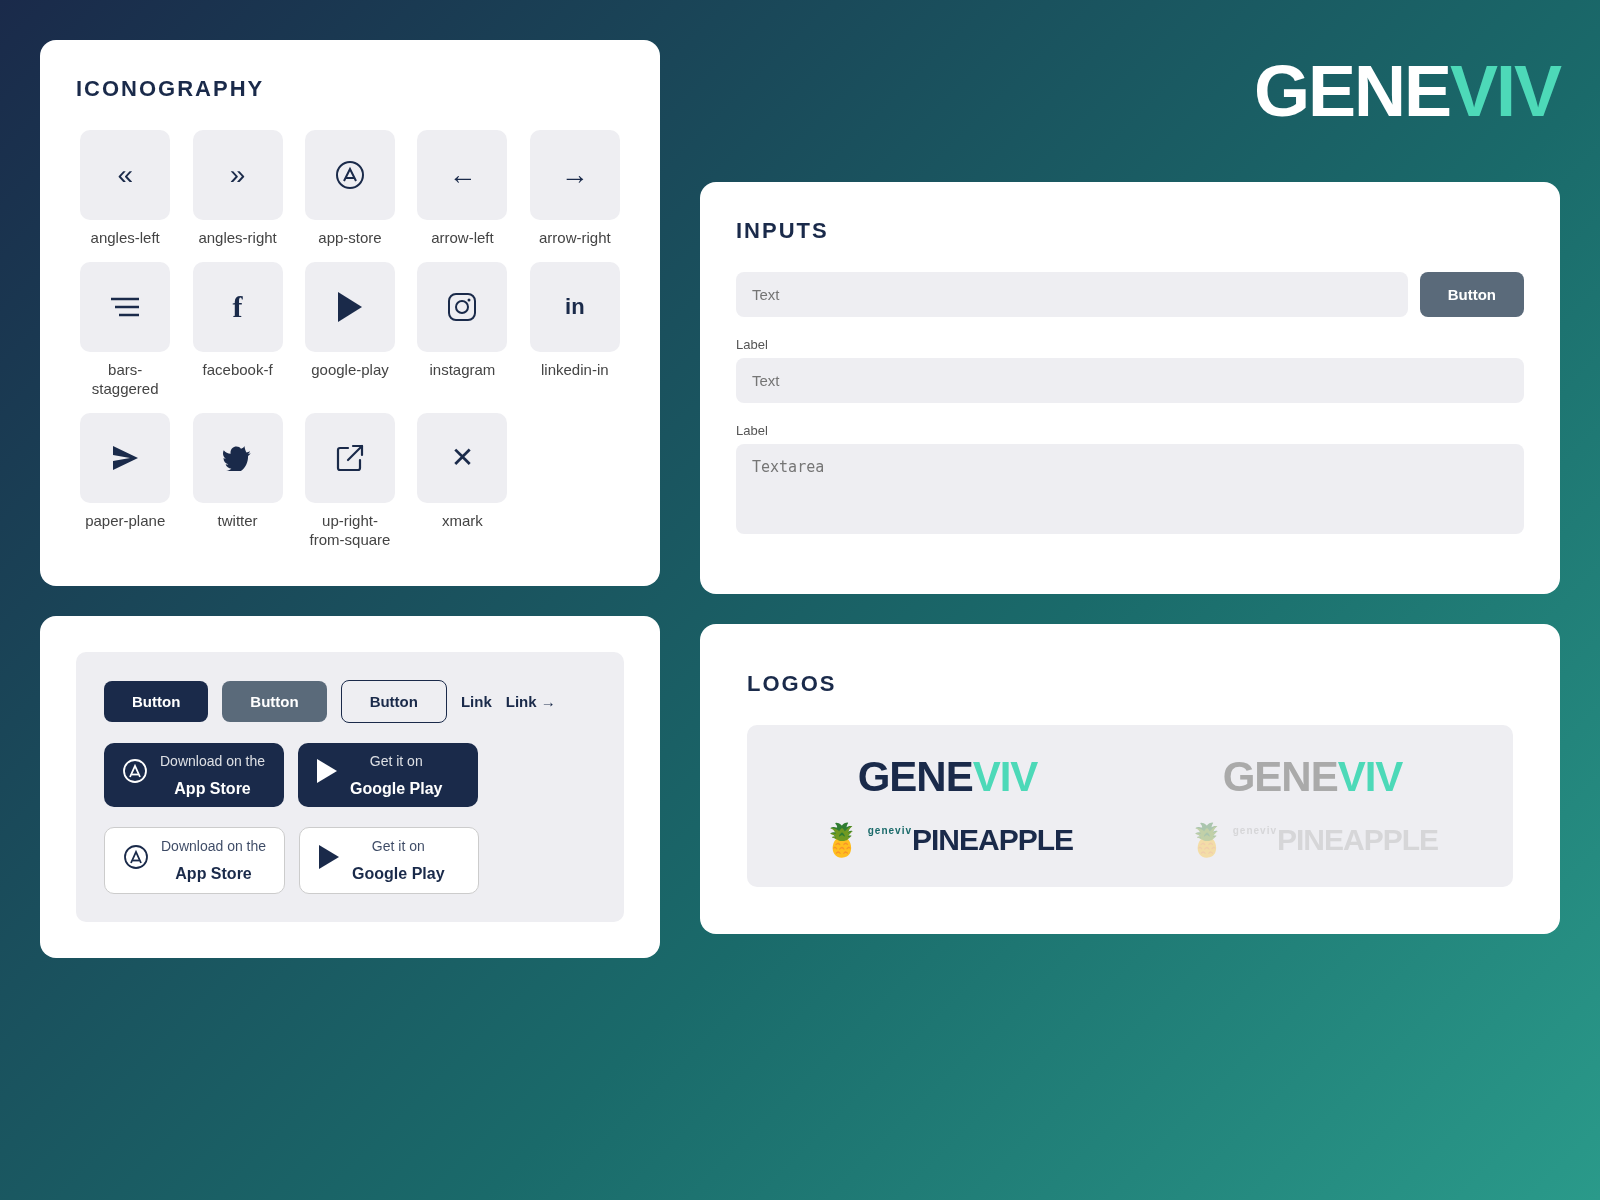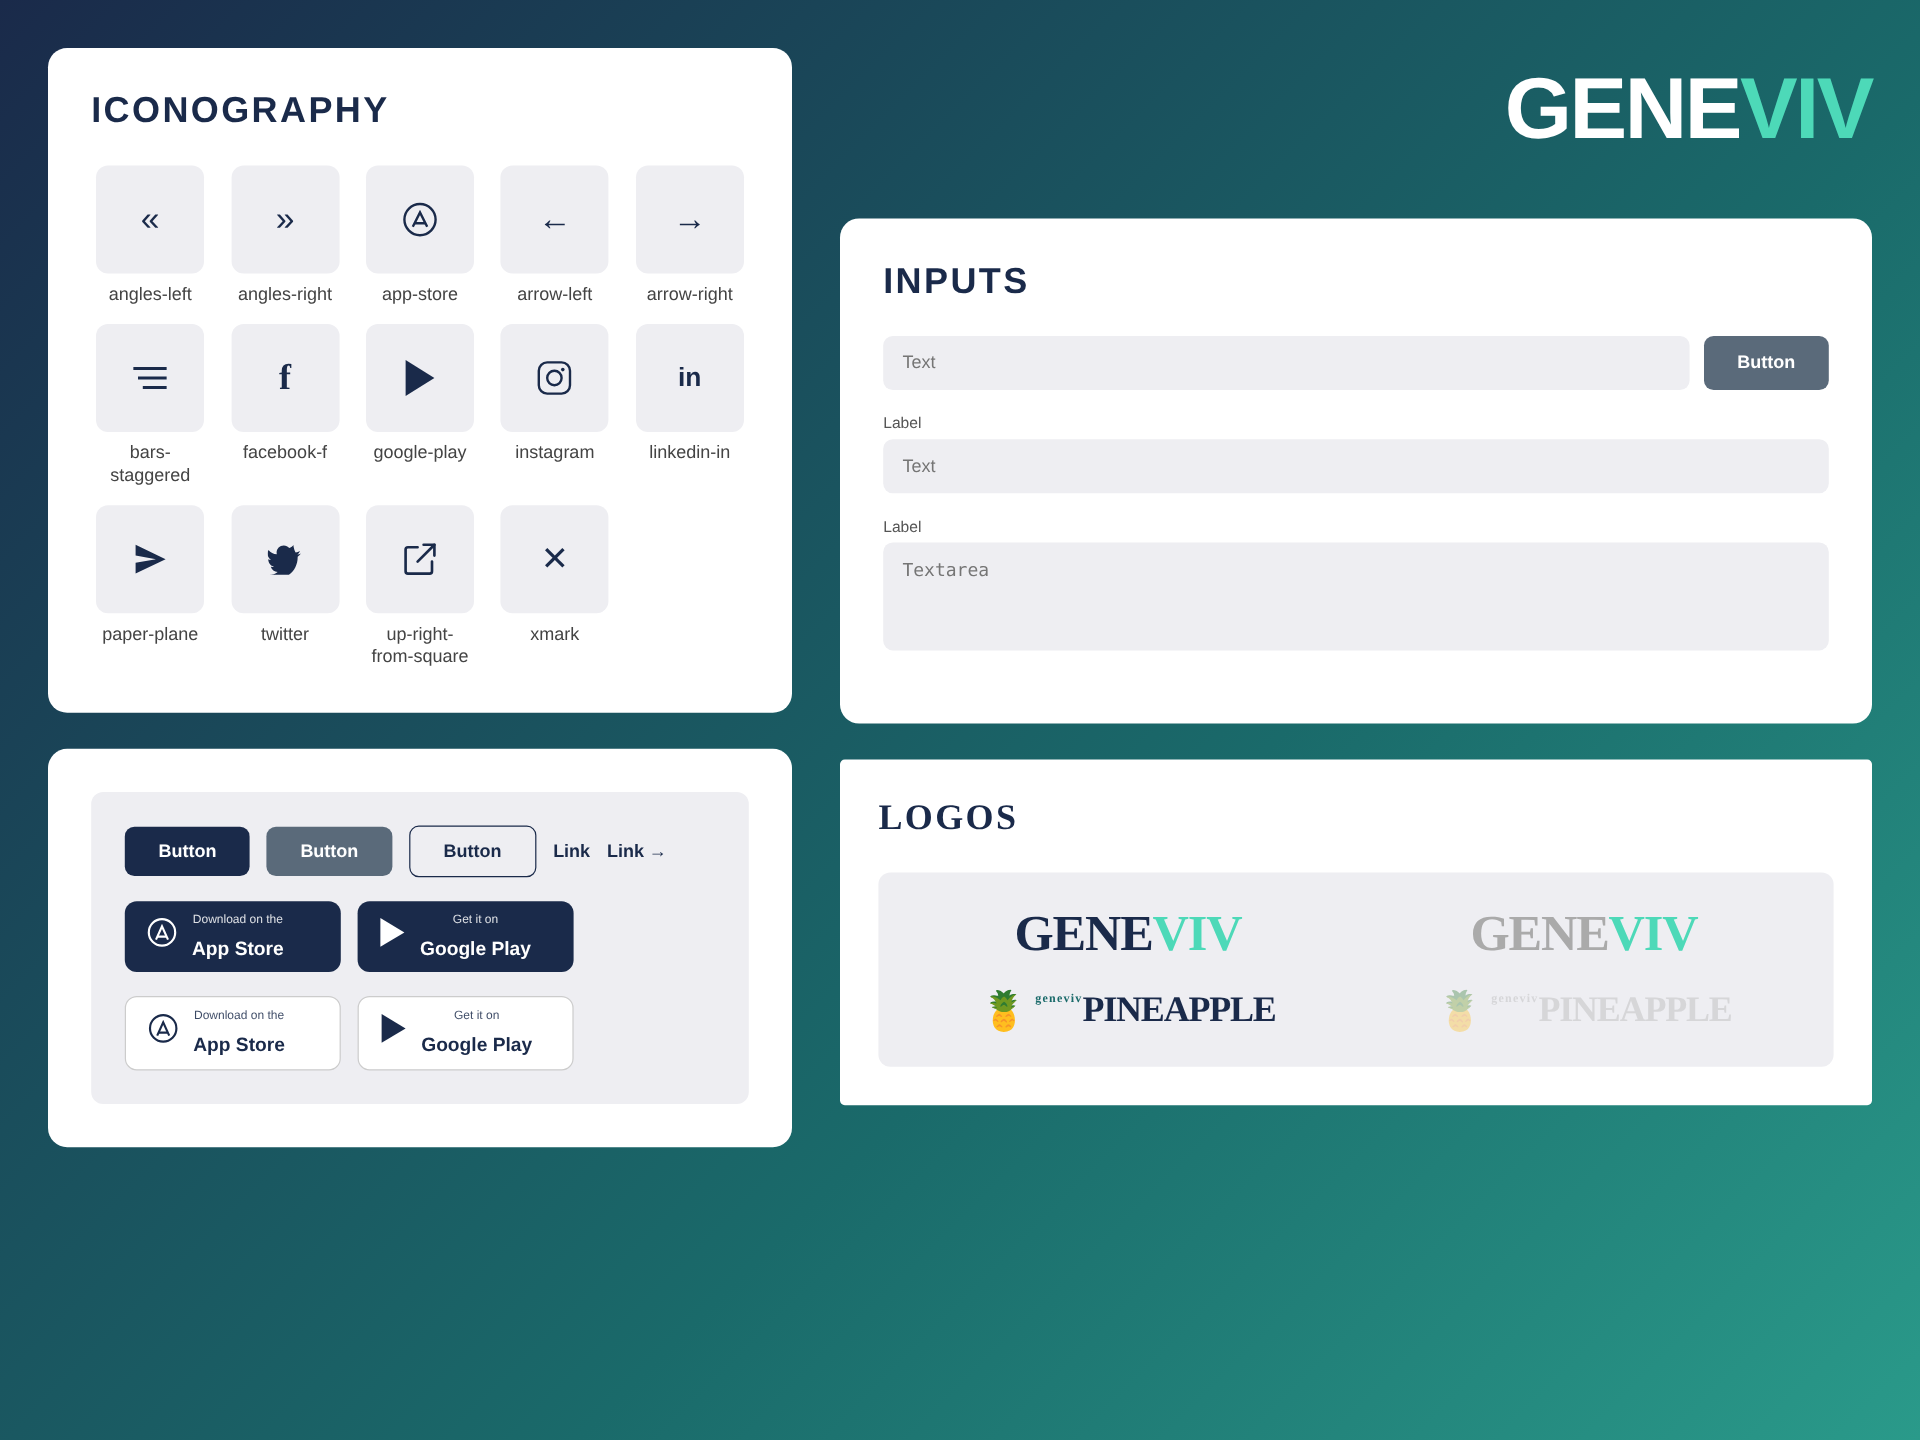--- a/index.html
+++ b/index.html
@@ -24,21 +24,21 @@
       flex-direction: column;
       gap: 30px;
       flex: 1;
     }
     .card {
       background: #ffffff;
       border-radius: 16px;
       padding: 36px;
     }
     .section-title {
-      font-size: 30px;
+      font-size: 22px;
       font-weight: 900;
       color: #1a2a4a;
       letter-spacing: 2px;
       margin-bottom: 28px;
       text-transform: uppercase;
     }
 
     
     .icon-grid {
       display: grid;
@@ -153,21 +153,21 @@
       border: 1.5px solid #ccc;
       border-radius: 10px;
       padding: 10px 18px;
       display: flex;
       align-items: center;
       gap: 12px;
       cursor: pointer;
       min-width: 180px;
     }
     .store-btn-text-top {
-      font-size: 10px;
+      font-size: 14px;
       font-weight: 400;
       opacity: 0.85;
     }
     .store-btn-text-bottom {
       font-size: 16px;
       font-weight: 700;
       line-height: 1.1;
       margin-top: 11px;
     }
     .store-icon {
@@ -253,23 +253,22 @@
       font-size: 15px;
       color: #404040;
       outline: none;
       resize: none;
       height: 90px;
     }
 
     
     .logos-card {
       background: #fff;
-      border-radius: 4px;
-      padding: 32px;
-      font-family: Liberation Serif, serif;
+      border-radius: 16px;
+      padding: 47px;
     }
     .logos-inner {
       background: #eeeef2;
       border-radius: 10px;
       padding: 28px;
       display: grid;
       grid-template-columns: 1fr 1fr;
       gap: 20px;
       align-items: center;
     }

